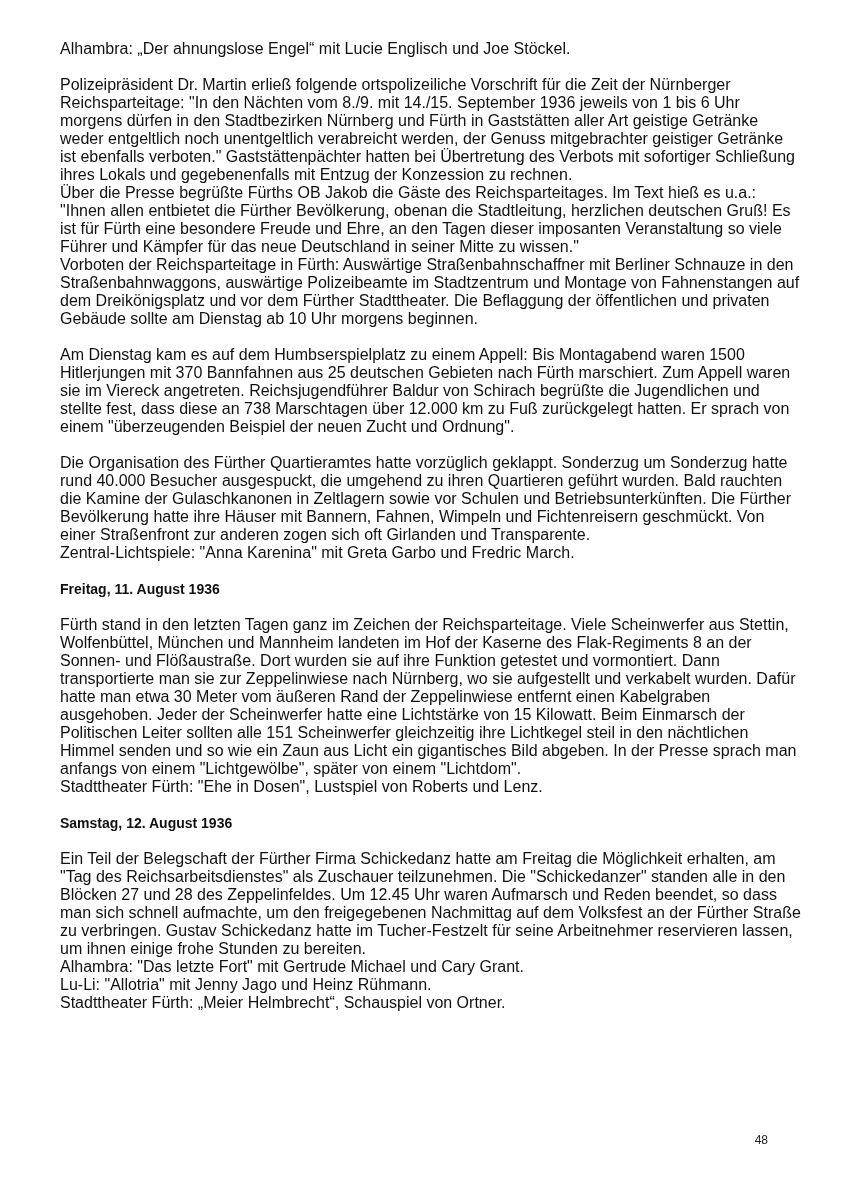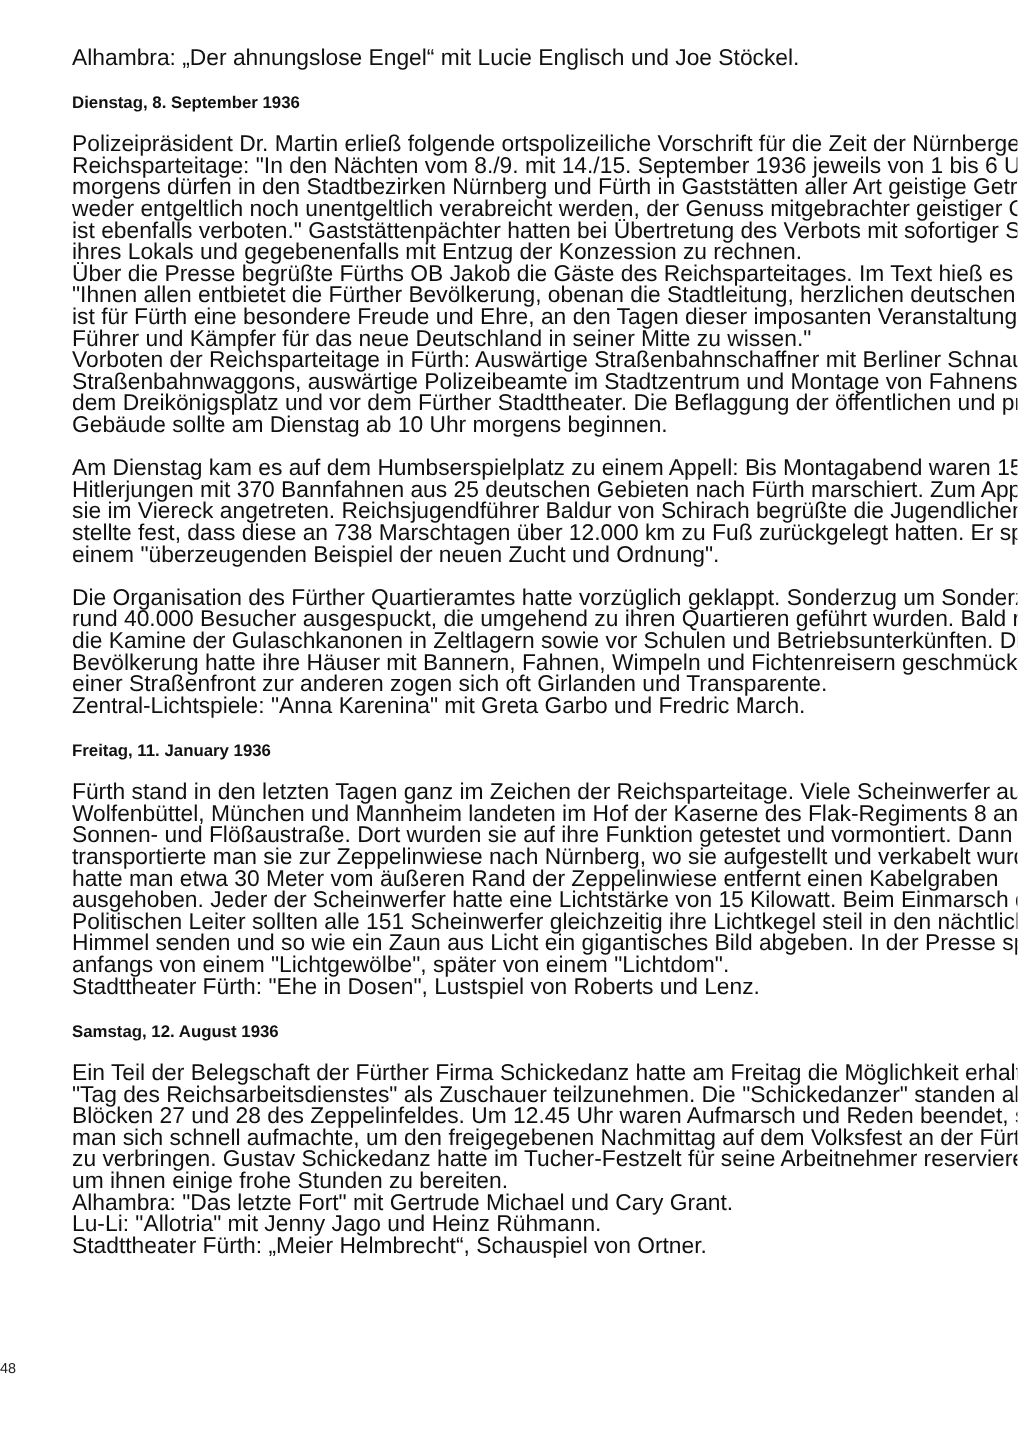--- a/index.html
+++ b/index.html
@@ -14,51 +14,51 @@
     box-sizing: border-box;
     background: #ffffff;
     padding: 40px 20px 0 60px;
     overflow: hidden;
     font-family: "Liberation Sans", "DejaVu Sans", sans-serif;
     color: #111111;
   }
   .intro-line,
   .section-body {
     margin: 0 0 18px 0;
-    font-size: 19px;
+    font-size: 16px;
     line-height: 18px;
     font-weight: 400;
     white-space: pre;  
   }
   .section-heading {
     margin: 0 0 18px 0;
     font-size: 14px;
     line-height: 18px;
     font-weight: 700;
     white-space: pre;
   }
   .page-number {
     position: absolute;
     left: 0;
     top: 1133px;
     width: 743px;
-    text-align: left;
+    text-align: right;
     font-size: 12px;
     line-height: 14px;
     color: #222222;
+    padding-left: 25px;
   }
 </style>
 </head>
 <body>
 
 <div class="page">
 
   <p class="intro-line">Alhambra: „Der ahnungslose Engel“ mit Lucie Englisch und Joe Stöckel.</p>
 
-  <h2 class="section-heading">Dienstag, 8. September 1936</h2>
   <p class="section-body">Polizeipräsident Dr. Martin erließ folgende ortspolizeiliche Vorschrift für die Zeit der Nürnberger
 Reichsparteitage: "In den Nächten vom 8./9. mit 14./15. September 1936 jeweils von 1 bis 6 Uhr
 morgens dürfen in den Stadtbezirken Nürnberg und Fürth in Gaststätten aller Art geistige Getränke
 weder entgeltlich noch unentgeltlich verabreicht werden, der Genuss mitgebrachter geistiger Getränke
 ist ebenfalls verboten." Gaststättenpächter hatten bei Übertretung des Verbots mit sofortiger Schließung
 ihres Lokals und gegebenenfalls mit Entzug der Konzession zu rechnen.
 Über die Presse begrüßte Fürths OB Jakob die Gäste des Reichsparteitages. Im Text hieß es u.a.:
 "Ihnen allen entbietet die Fürther Bevölkerung, obenan die Stadtleitung, herzlichen deutschen Gruß! Es
 ist für Fürth eine besondere Freude und Ehre, an den Tagen dieser imposanten Veranstaltung so viele
 Führer und Kämpfer für das neue Deutschland in seiner Mitte zu wissen."
@@ -73,21 +73,21 @@
 stellte fest, dass diese an 738 Marschtagen über 12.000 km zu Fuß zurückgelegt hatten. Er sprach von
 einem "überzeugenden Beispiel der neuen Zucht und Ordnung".</p>
 
   <p class="section-body">Die Organisation des Fürther Quartieramtes hatte vorzüglich geklappt. Sonderzug um Sonderzug hatte
 rund 40.000 Besucher ausgespuckt, die umgehend zu ihren Quartieren geführt wurden. Bald rauchten
 die Kamine der Gulaschkanonen in Zeltlagern sowie vor Schulen und Betriebsunterkünften. Die Fürther
 Bevölkerung hatte ihre Häuser mit Bannern, Fahnen, Wimpeln und Fichtenreisern geschmückt. Von
 einer Straßenfront zur anderen zogen sich oft Girlanden und Transparente.
 Zentral-Lichtspiele: "Anna Karenina" mit Greta Garbo und Fredric March.</p>
 
-  <h2 class="section-heading">Freitag, 11. January 1936</h2>
+  <h2 class="section-heading">Freitag, 11. August 1936</h2>
   <p class="section-body">Fürth stand in den letzten Tagen ganz im Zeichen der Reichsparteitage. Viele Scheinwerfer aus Stettin,
 Wolfenbüttel, München und Mannheim landeten im Hof der Kaserne des Flak-Regiments 8 an der
 Sonnen- und Flößaustraße. Dort wurden sie auf ihre Funktion getestet und vormontiert. Dann
 transportierte man sie zur Zeppelinwiese nach Nürnberg, wo sie aufgestellt und verkabelt wurden. Dafür
 hatte man etwa 30 Meter vom äußeren Rand der Zeppelinwiese entfernt einen Kabelgraben
 ausgehoben. Jeder der Scheinwerfer hatte eine Lichtstärke von 15 Kilowatt. Beim Einmarsch der
 Politischen Leiter sollten alle 151 Scheinwerfer gleichzeitig ihre Lichtkegel steil in den nächtlichen
 Himmel senden und so wie ein Zaun aus Licht ein gigantisches Bild abgeben. In der Presse sprach man
 anfangs von einem "Lichtgewölbe", später von einem "Lichtdom".
 Stadttheater Fürth: "Ehe in Dosen", Lustspiel von Roberts und Lenz.</p>

